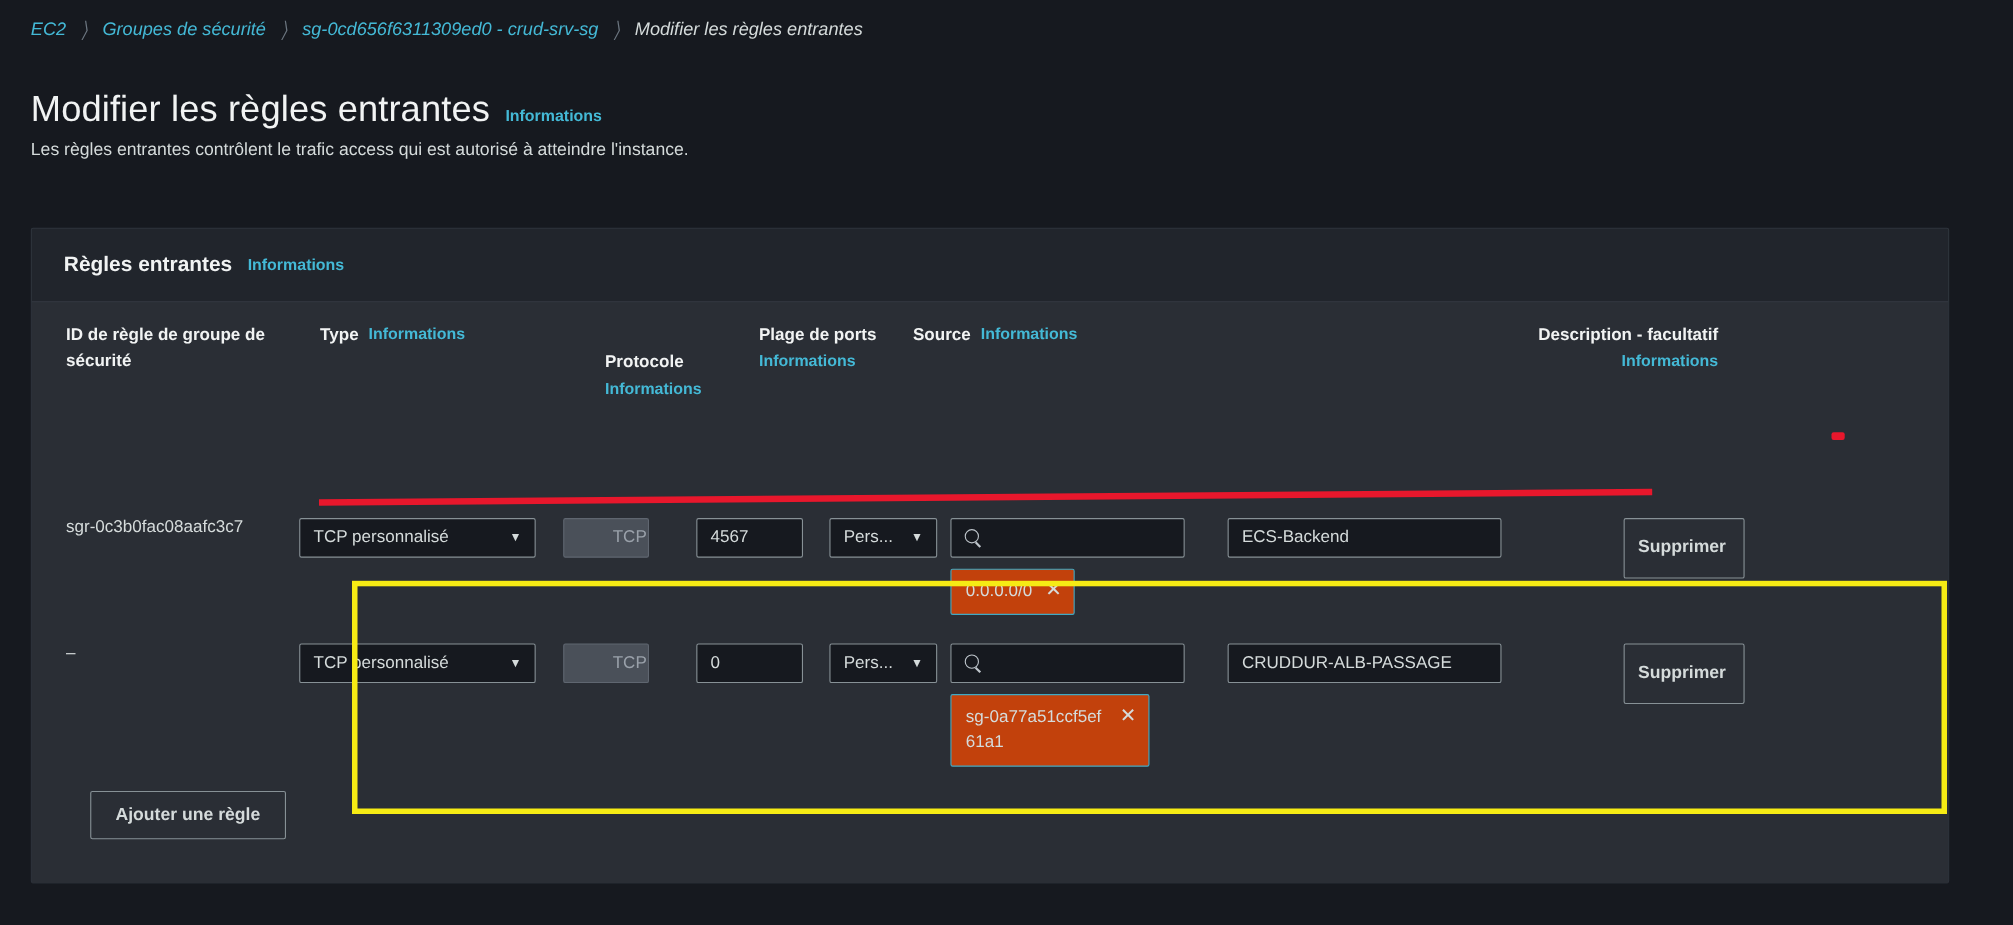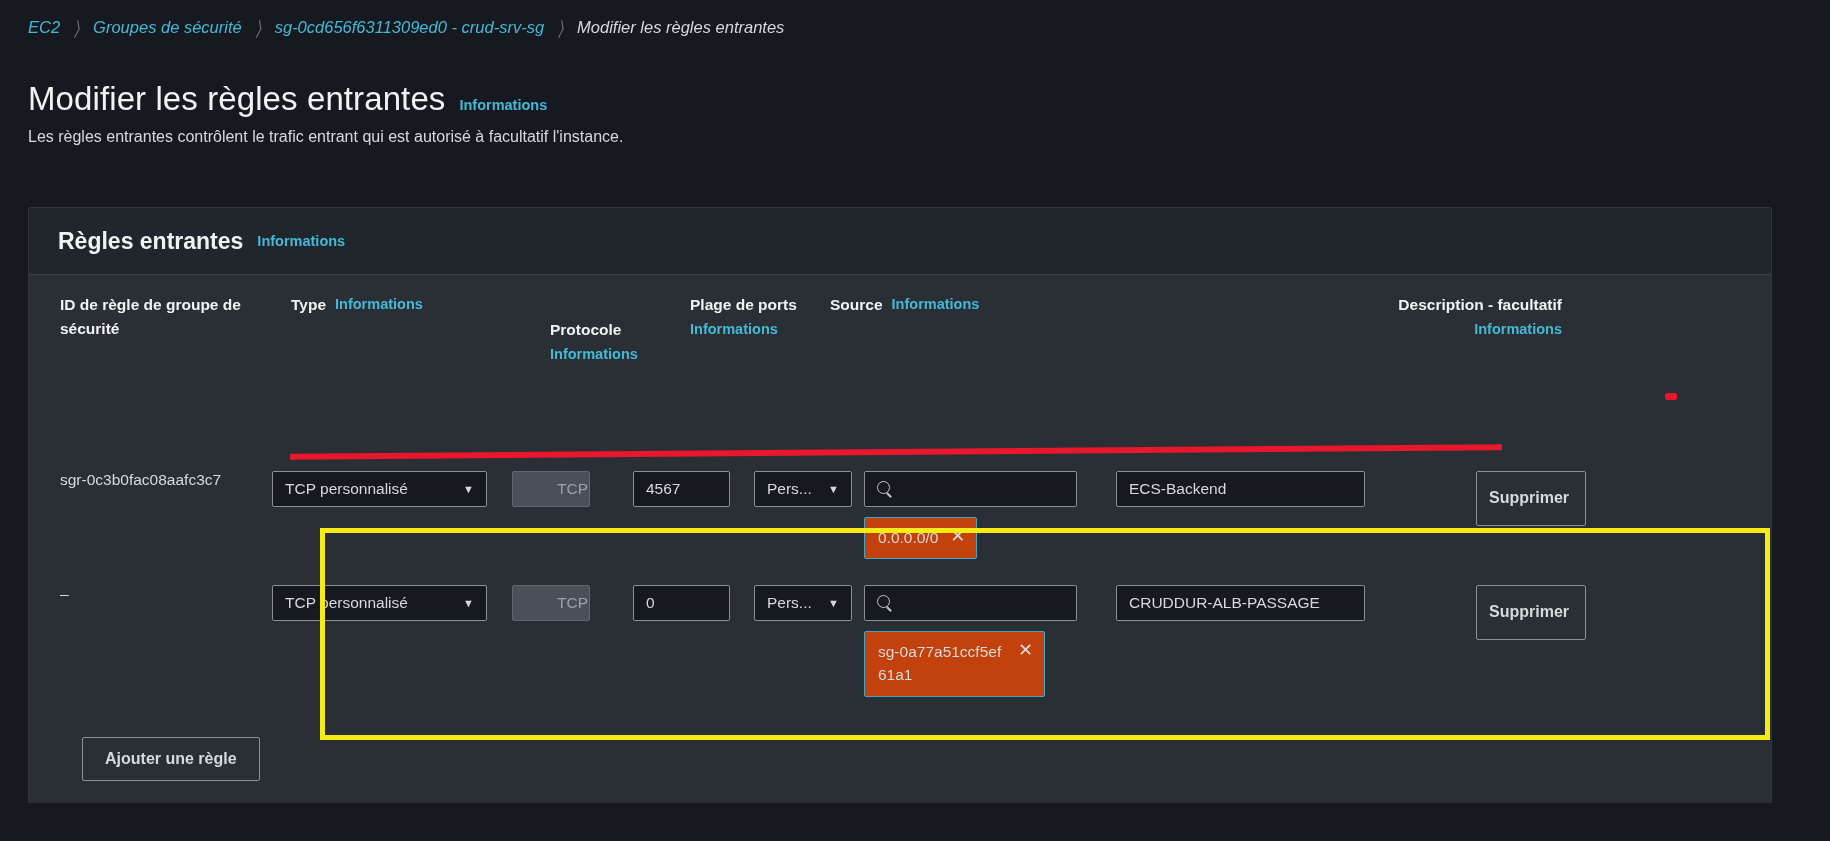--- a/index.html
+++ b/index.html
@@ -44,21 +44,21 @@
     position: absolute; left: 28px; top: 207px;
     width: 1744px; height: 596px;
     background: #21252c;
     border: 1px solid #2f353d;
     border-radius: 2px;
   }
   .panel-head {
     height: 67px; display: flex; align-items: center; gap: 14px;
     padding-left: 29px; border-bottom: 1px solid #3a4049;
   }
-  .panel-head h2 { font-size: 23px; color: #f1f3f3; font-weight: 700; }
+  .panel-head h2 { font-size: 19px; color: #f1f3f3; font-weight: 700; }
 
   
   .tbl { position: relative; background: #2a2e35; height: 528px; }
   .thead {
     display: flex; padding: 18px 0 0 0; color: #f1f3f3;
     font-size: 15.5px; font-weight: 700; gap: 19px;
   }
   .th { padding-right: 10px; line-height: 1.55; }
   .th .info-link { font-weight: 700; font-size: 14.5px; }
   .th-id     { width: 243px; padding-left: 31px; }
@@ -121,21 +121,21 @@
   .token .tok-text { max-width: 128px; word-break: break-all; }
   .token .tok-x { color: #d5dbdb; font-size: 18px; line-height: 1; cursor: pointer; margin-top:1px;}
 
   .btn-del {
     width: 110px; min-height: 55px; border: 1px solid #879196; border-radius: 2px;
     color: #d5dbdb; font-size: 16px; font-weight: 700; background: transparent;
     display: flex; align-items: center; padding: 6px 0 6px 12px;
     line-height: 1.28; cursor: pointer; text-align: left;
   }
   .btn-add {
-    position: absolute; left: 53px; bottom: 22px;
+    position: absolute; left: 53px; bottom: 40px;
     border: 1px solid #879196; border-radius: 2px; background: transparent;
     color: #d5dbdb; font-size: 16px; font-weight: 700;
     padding: 12px 22px; cursor: pointer; font-family: "Liberation Sans", sans-serif; margin-top: 39px;
   }
 
   
   .row-1 { position: absolute; left: 0; top: 196px; }
   .row-2 { position: absolute; left: 0; top: 310px; }
 
   
@@ -168,21 +168,21 @@
     <span class="crumb-sep">〉</span>
     <span class="crumb">sg-0cd656f6311309ed0 - crud-srv-sg</span>
     <span class="crumb-sep">〉</span>
     <span class="crumb current">Modifier les règles entrantes</span>
   </nav>
 
   <div class="title-row">
     <h1 class="page-title">Modifier les règles entrantes</h1>
     <a class="info-link">Informations</a>
   </div>
-  <p class="subtitle">Les règles entrantes contrôlent le trafic entrant qui est autorisé à facultatif l'instance.</p>
+  <p class="subtitle">Les règles entrantes contrôlent le trafic access qui est autorisé à atteindre l'instance.</p>
 
   <section class="panel">
     <div class="panel-head">
       <h2>Règles entrantes</h2>
       <a class="info-link">Informations</a>
     </div>
 
     <div class="tbl">
 
       <div class="thead">

